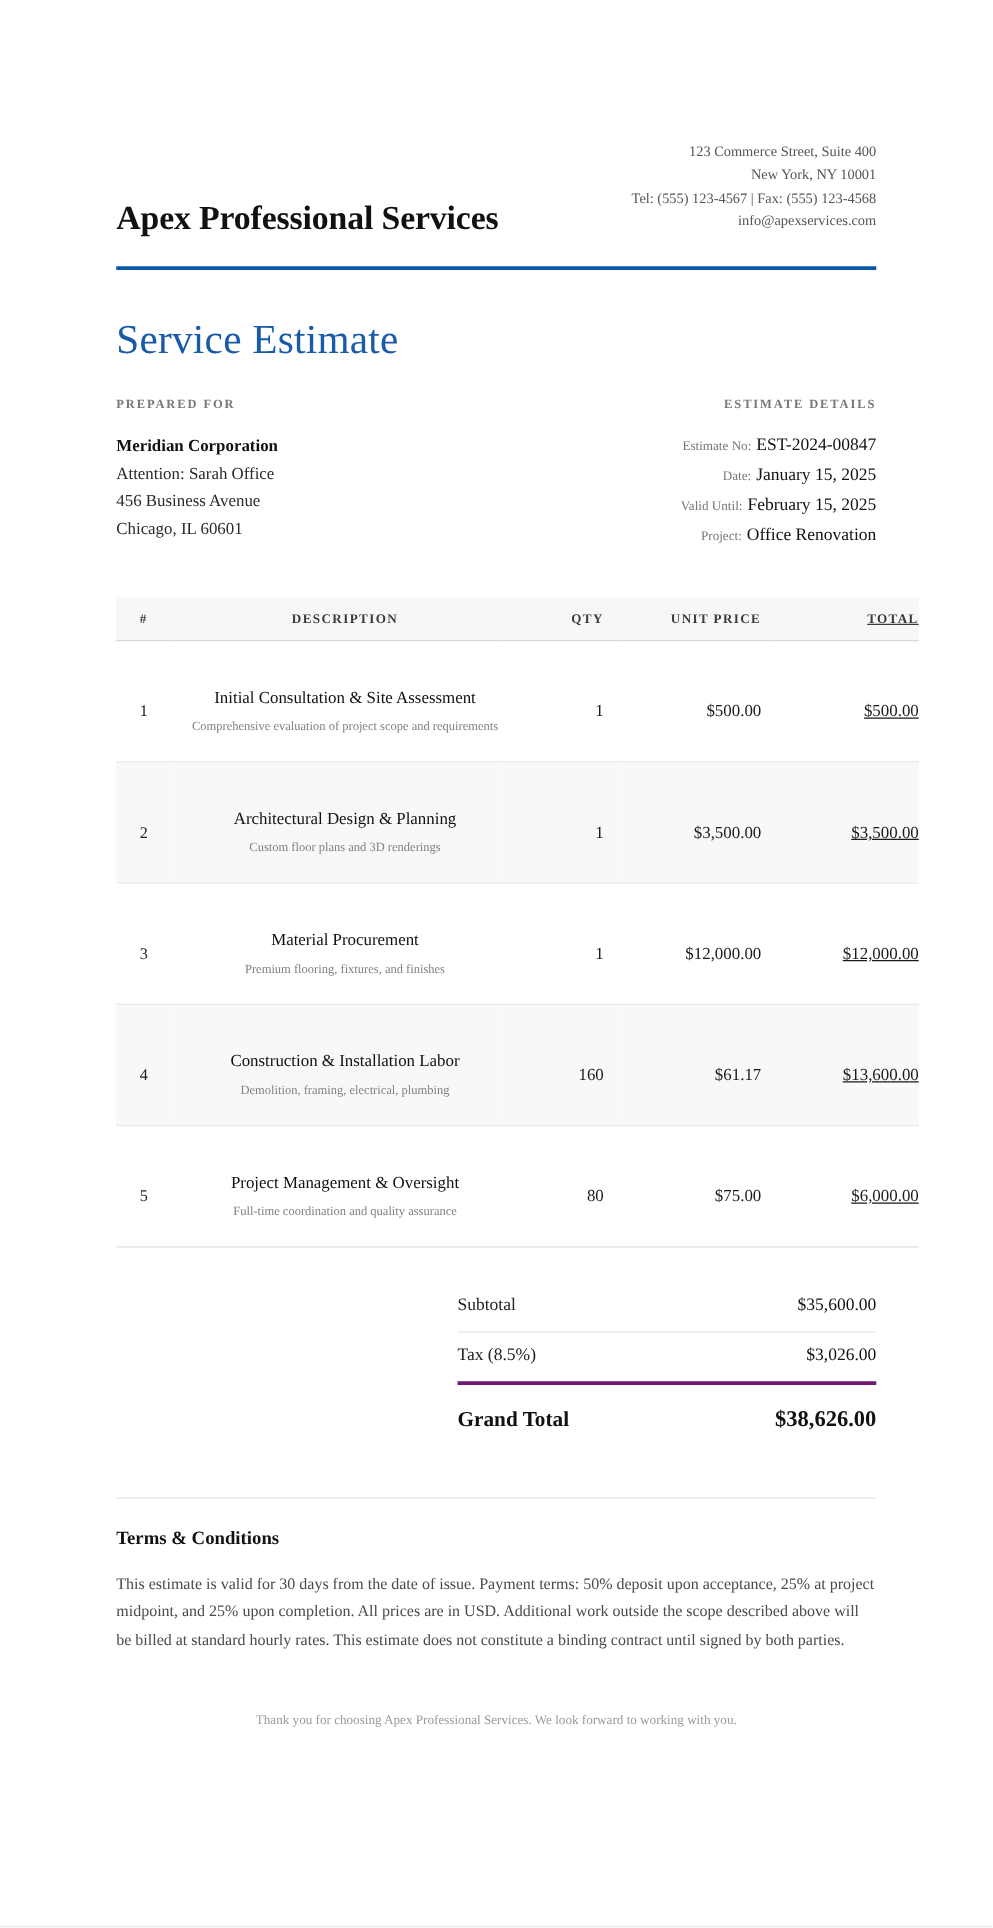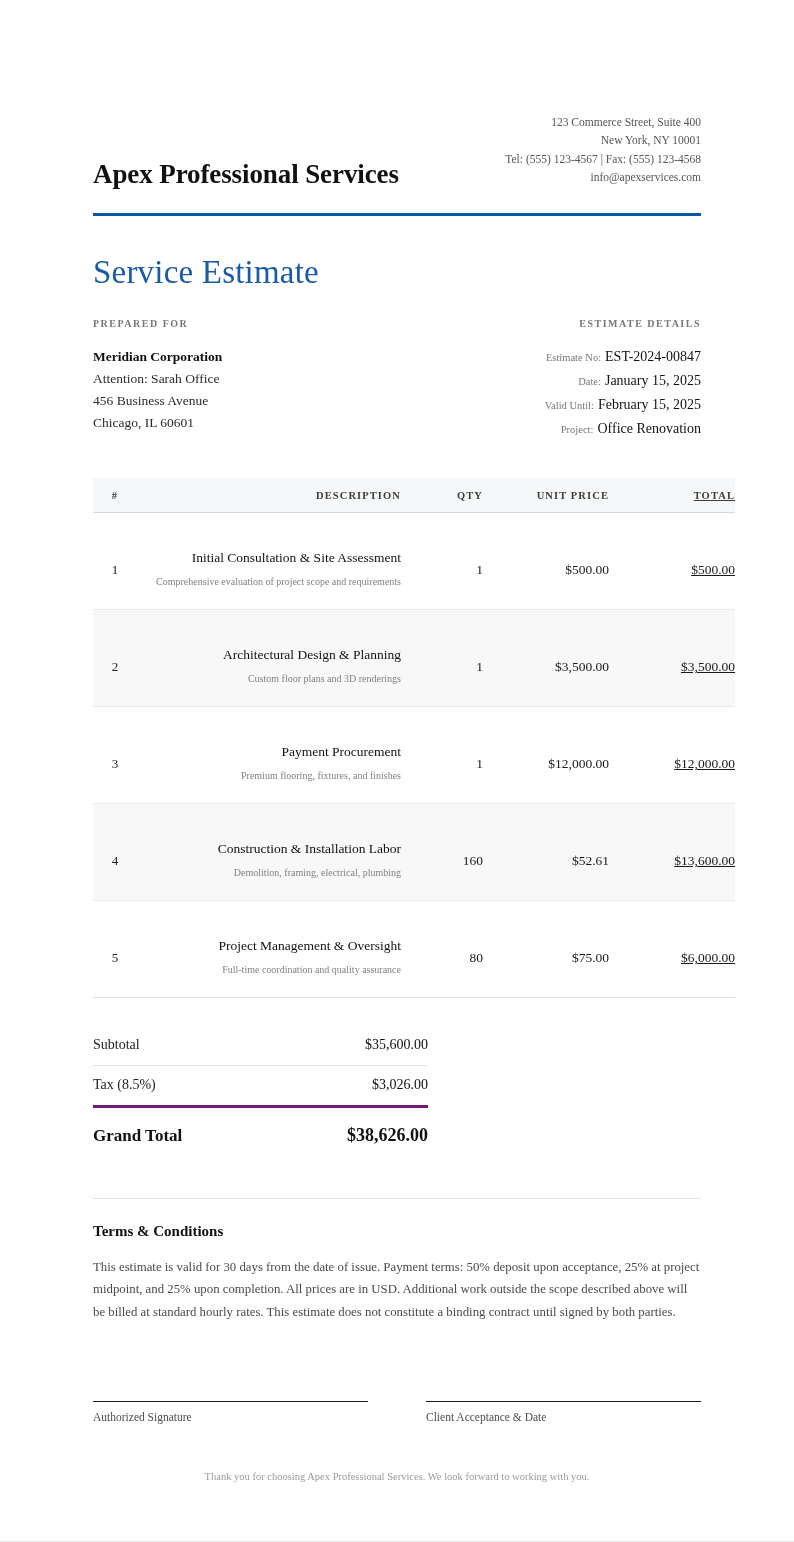--- a/index.html
+++ b/index.html
@@ -119,21 +119,21 @@
     background: #f6f7f8;
     font-size: 10.5px;
     font-weight: bold;
     letter-spacing: 1.1px;
     color: #3b3b3b;
     text-transform: uppercase;
     padding: 12px 0 11px 0;
     border-bottom: 1px solid #d8d8d8;
   }
   th.c-num, td.c-num { width: 44px; text-align: center; }
-  th.c-desc, td.c-desc { width: 250px; text-align: right; padding-left: 14px !important; }
+  th.c-desc, td.c-desc { width: 250px; text-align: center; padding-left: 14px !important; }
   th.c-qty, td.c-qty { width: 82px; text-align: right; padding-right: 10px !important; }
   th.c-unit, td.c-unit { width: 116px; text-align: right; padding-right: 10px !important; }
   th.c-total, td.c-total { width: 116px; text-align: right; text-decoration: underline; }
 
   .items tbody td {
     padding: 32px 0 15px 0;
     vertical-align: middle;
     border-bottom: 1px solid #eaeaea;
   }
   .items tbody tr.alt td { background: #f8f8f8; }
@@ -151,21 +151,21 @@
     margin-top: 0;
   }
   .cell-num {
     font-size: 13.5px;
     color: #1a1a1a;
   }
 
   
   .totals-wrap {
     display: flex;
-    justify-content: flex-start;
+    justify-content: flex-end;
     margin-top: 28px;
   }
   .totals {
     width: 335px;
   }
   .tot-row {
     display: flex;
     justify-content: space-between;
     align-items: baseline;
     padding: 11px 0 12px 0;
@@ -296,35 +296,35 @@
             <div class="item-title">Architectural Design &amp; Planning</div>
             <div class="item-desc">Custom floor plans and 3D renderings</div>
           </td>
           <td class="c-qty"><span class="cell-num">1</span></td>
           <td class="c-unit"><span class="cell-num">$3,500.00</span></td>
           <td class="c-total"><span class="cell-num">$3,500.00</span></td>
         </tr>
         <tr>
           <td class="c-num"><span class="row-num">3</span></td>
           <td class="c-desc">
-            <div class="item-title">Payment Procurement</div>
+            <div class="item-title">Material Procurement</div>
             <div class="item-desc">Premium flooring, fixtures, and finishes</div>
           </td>
           <td class="c-qty"><span class="cell-num">1</span></td>
           <td class="c-unit"><span class="cell-num">$12,000.00</span></td>
           <td class="c-total"><span class="cell-num">$12,000.00</span></td>
         </tr>
         <tr class="alt">
           <td class="c-num"><span class="row-num">4</span></td>
           <td class="c-desc">
             <div class="item-title">Construction &amp; Installation Labor</div>
             <div class="item-desc">Demolition, framing, electrical, plumbing</div>
           </td>
           <td class="c-qty"><span class="cell-num">160</span></td>
-          <td class="c-unit"><span class="cell-num">$52.61</span></td>
+          <td class="c-unit"><span class="cell-num">$61.17</span></td>
           <td class="c-total"><span class="cell-num">$13,600.00</span></td>
         </tr>
         <tr>
           <td class="c-num"><span class="row-num">5</span></td>
           <td class="c-desc">
             <div class="item-title">Project Management &amp; Oversight</div>
             <div class="item-desc">Full-time coordination and quality assurance</div>
           </td>
           <td class="c-qty"><span class="cell-num">80</span></td>
           <td class="c-unit"><span class="cell-num">$75.00</span></td>
@@ -347,27 +347,17 @@
           <span class="tot-label">Grand Total</span>
           <span class="tot-value">$38,626.00</span>
         </div>
       </div>
     </div>
 
     <div class="divider-light"></div>
     <div class="terms-title">Terms &amp; Conditions</div>
     <div class="terms-body">This estimate is valid for 30 days from the date of issue. Payment terms: 50% deposit upon acceptance, 25% at project midpoint, and 25% upon completion. All prices are in USD. Additional work outside the scope described above will be billed at standard hourly rates. This estimate does not constitute a binding contract until signed by both parties.</div>
 
-    <div class="signatures">
-      <div class="sig-block">
-        <div class="sig-line"></div>
-        <div class="sig-label">Authorized Signature</div>
-      </div>
-      <div class="sig-block">
-        <div class="sig-line"></div>
-        <div class="sig-label">Client Acceptance &amp; Date</div>
-      </div>
-    </div>
 
     <div class="footer-note">Thank you for choosing Apex Professional Services. We look forward to working with you.</div>
 
   </div>
 </div>
 
 </body></html>

